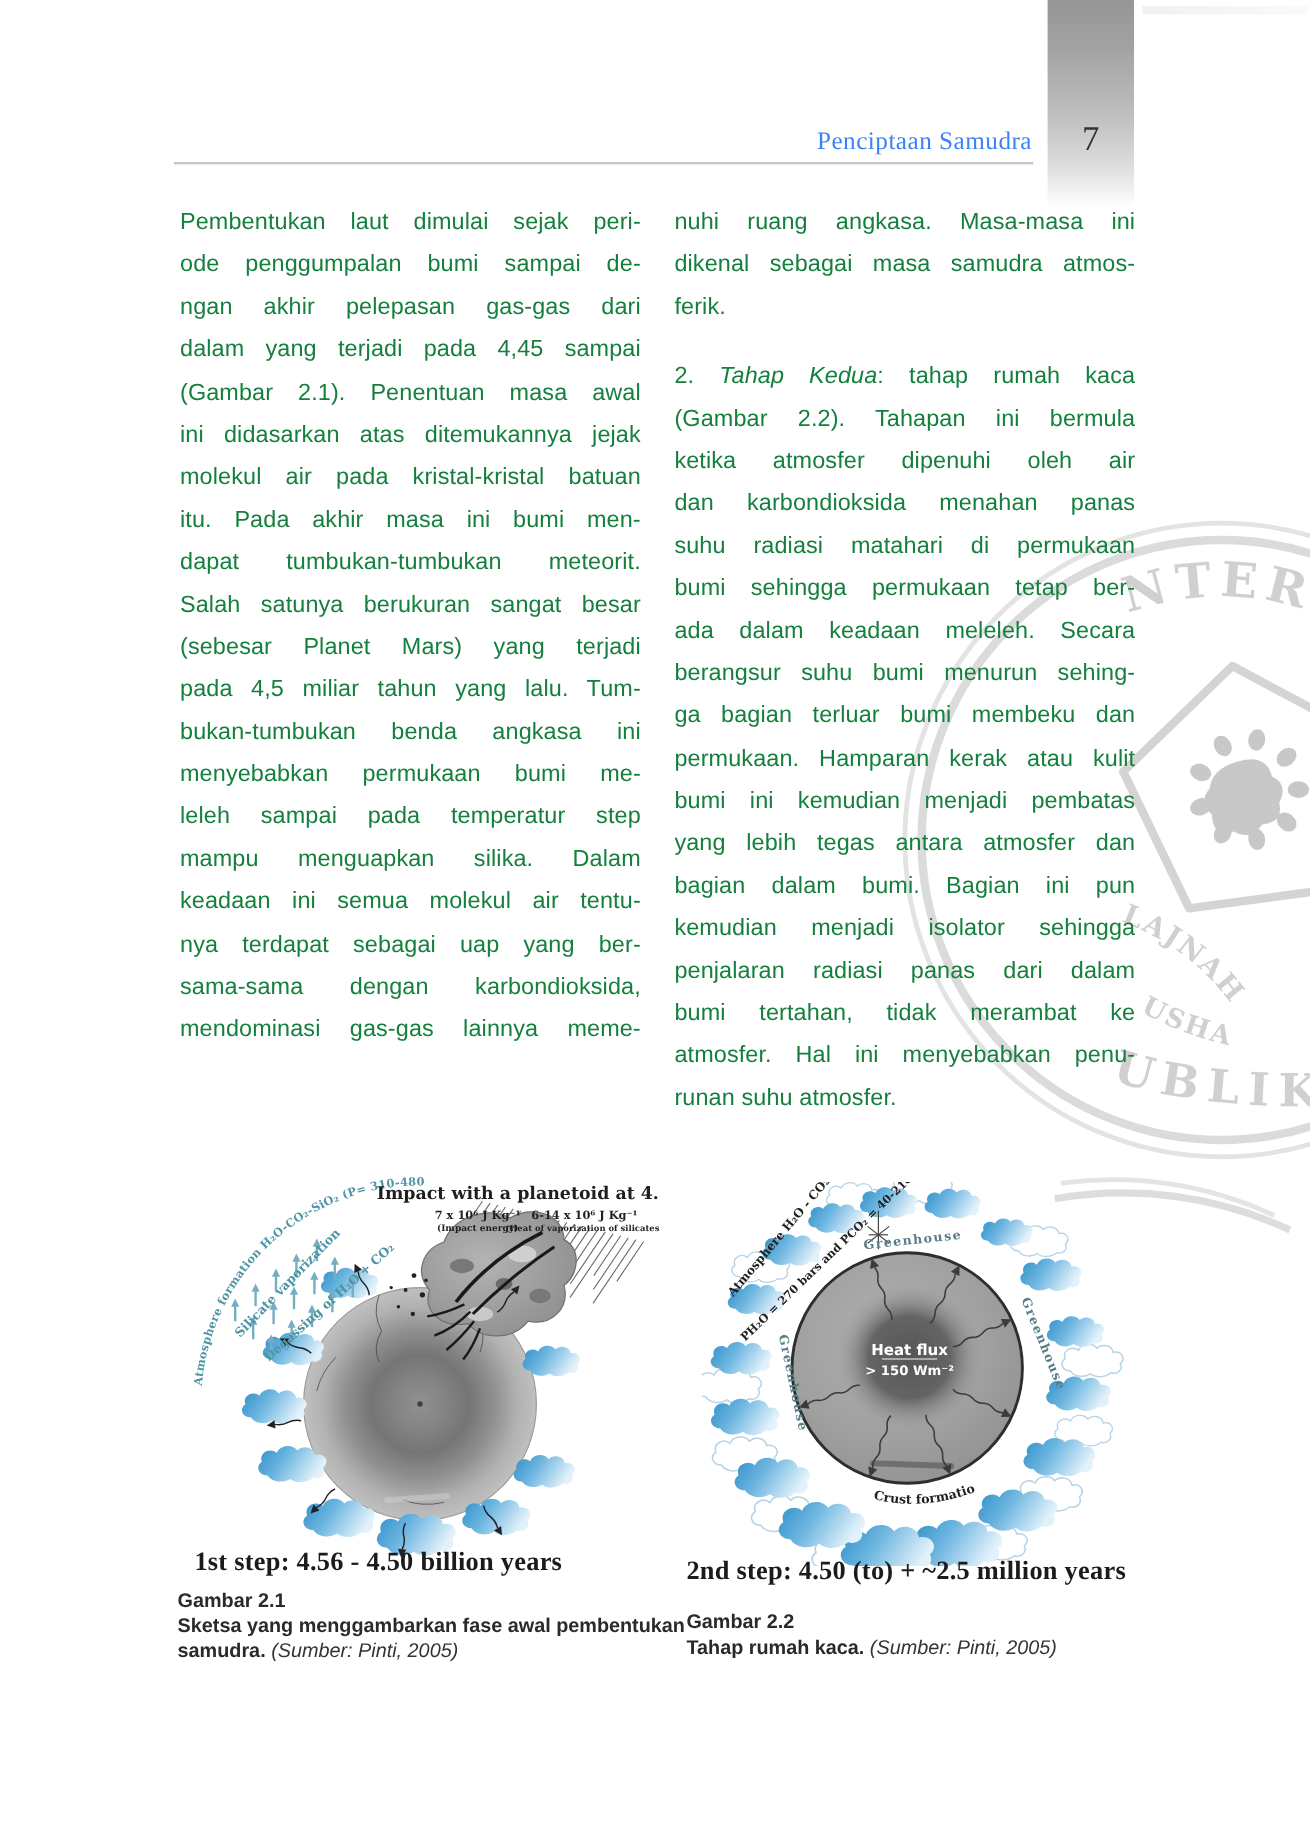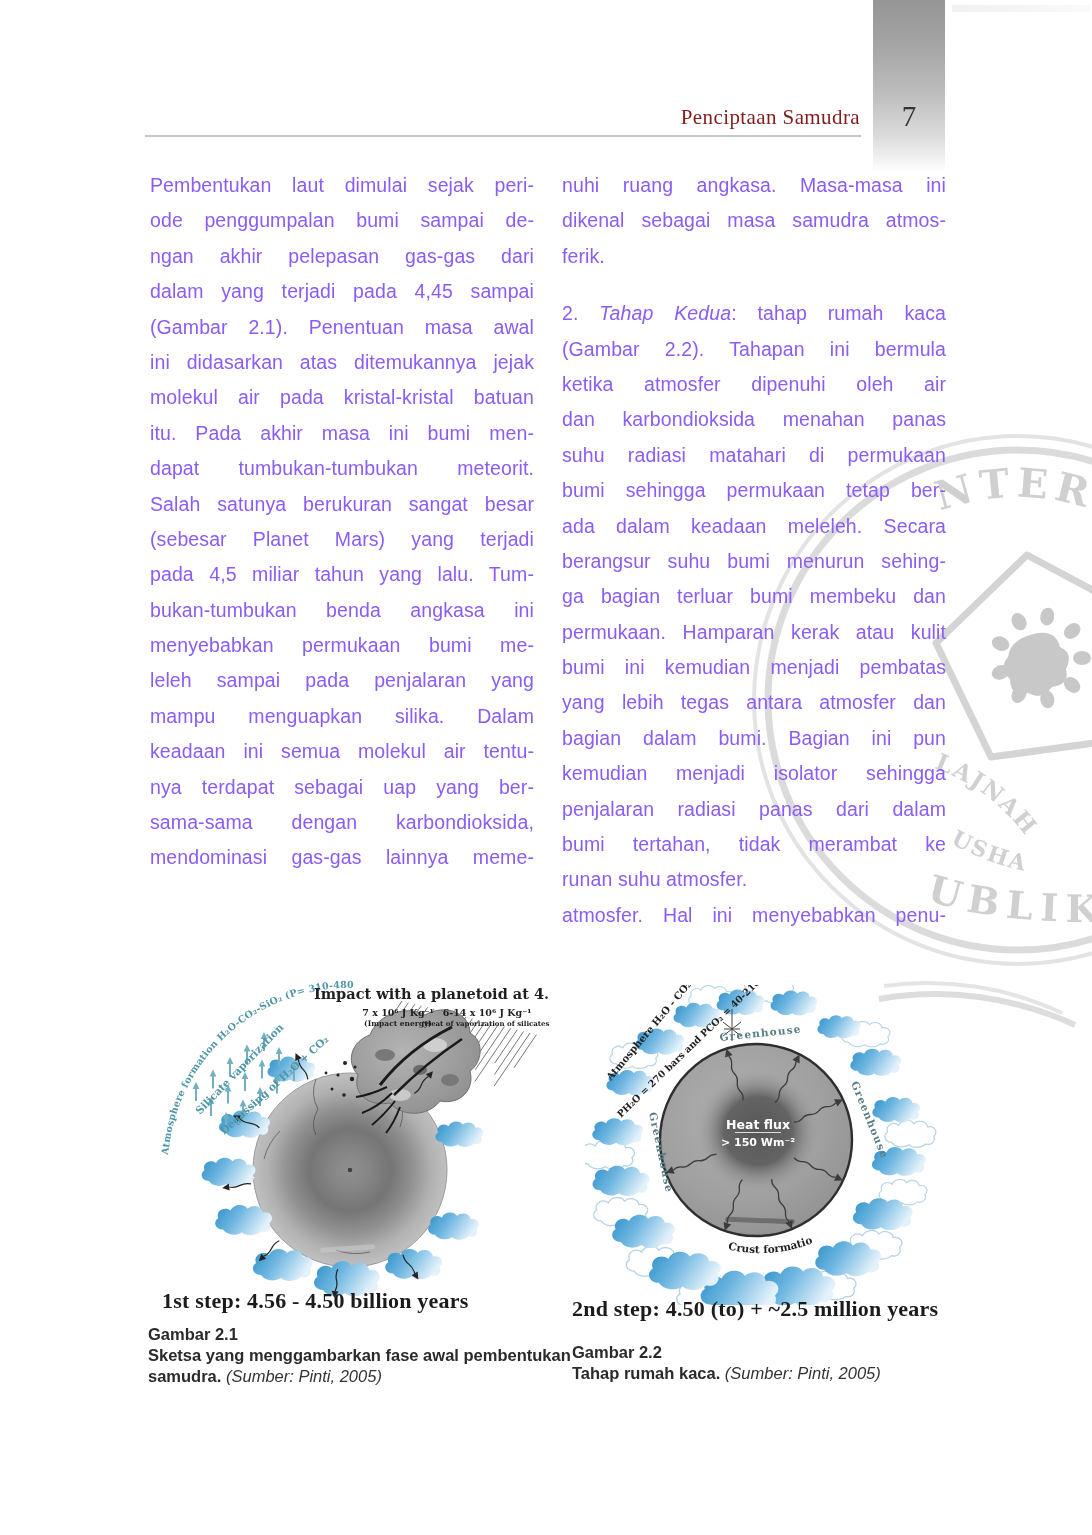--- a/index.html
+++ b/index.html
@@ -1,32 +1,32 @@
 <!DOCTYPE html>
 <html><head>
 <meta charset="utf-8">
 <style>
   html,body{margin:0;padding:0;background:#e8e8e8;}
   .page{position:relative;width:1092px;height:1535px;background:#ffffff;overflow:hidden;
         font-family:"Liberation Sans",sans-serif;}
   
   .htitle{position:absolute;top:105px;right:232px;font-family:"Liberation Serif",serif;
-          font-size:21px;color:#7f1d1d;letter-spacing:.4px;z-index:3;}
+          font-size:21px;color:#3b82f6;letter-spacing:.4px;z-index:3;}
   .hrule{position:absolute;top:135px;left:145px;width:716px;height:2px;background:#c6c6c6;z-index:3;}
   .tab{position:absolute;left:873px;top:0;width:72px;height:176px;text-align:center;z-index:3;
        background:linear-gradient(180deg,#969696 0%,#a2a2a2 22%,#bcbcbc 52%,#dcdcdc 78%,#ffffff 98%);}
   .tab span{display:inline-block;margin-top:100px;font-family:"Liberation Serif",serif;
             font-size:29px;color:#333;}
   .streak{position:absolute;left:952px;top:5px;width:138px;height:7px;opacity:.75;
           background:linear-gradient(90deg,#ececec,#f8f8f8);z-index:2;}
   
   .col{position:absolute;top:168px;width:384px;z-index:2;}
   .col-left{left:150px;}
   .col-right{left:562px;}
-  .line{height:35.4px;line-height:35.4px;font-size:19.5px;color:#8b5cf6;overflow:hidden;
+  .line{height:35.4px;line-height:35.4px;font-size:19.5px;color:#15803d;overflow:hidden;
         text-align:justify;text-align-last:justify;letter-spacing:.1px;}
   .line.flush{text-align-last:left;}
   .it{font-style:italic;}
   .space-before{margin-top:22px;}
   
   .step{position:absolute;font-family:"Liberation Serif",serif;font-weight:bold;
         font-size:22px;color:#1b1b1b;letter-spacing:.2px;z-index:2;}
   .cap{position:absolute;font-size:16.5px;font-weight:bold;color:#2a2a2a;line-height:21px;z-index:2;}
   .cap .src{font-weight:normal;font-style:italic;color:#333;}
   
@@ -98,21 +98,21 @@
         <div class="line"><span>(Gambar 2.1). Penentuan masa awal</span></div>
         <div class="line"><span>ini didasarkan atas ditemukannya jejak</span></div>
         <div class="line"><span>molekul air pada kristal-kristal batuan</span></div>
         <div class="line"><span>itu. Pada akhir masa ini bumi men-</span></div>
         <div class="line"><span>dapat tumbukan-tumbukan meteorit.</span></div>
         <div class="line"><span>Salah satunya berukuran sangat besar</span></div>
         <div class="line"><span>(sebesar Planet Mars) yang terjadi</span></div>
         <div class="line"><span>pada 4,5 miliar tahun yang lalu. Tum-</span></div>
         <div class="line"><span>bukan-tumbukan benda angkasa ini</span></div>
         <div class="line"><span>menyebabkan permukaan bumi me-</span></div>
-        <div class="line"><span>leleh sampai pada penjalaran yang</span></div>
+        <div class="line"><span>leleh sampai pada temperatur step</span></div>
         <div class="line"><span>mampu menguapkan silika. Dalam</span></div>
         <div class="line"><span>keadaan ini semua molekul air tentu-</span></div>
         <div class="line"><span>nya terdapat sebagai uap yang ber-</span></div>
         <div class="line"><span>sama-sama dengan karbondioksida,</span></div>
         <div class="line"><span>mendominasi gas-gas lainnya meme-</span></div>
       </div>
     </div>
   <div class="col col-right" id="col-right">
       <div class="para">
         <div class="line"><span>nuhi ruang angkasa. Masa-masa ini</span></div>
@@ -129,22 +129,22 @@
         <div class="line"><span>ada dalam keadaan meleleh. Secara</span></div>
         <div class="line"><span>berangsur suhu bumi menurun sehing-</span></div>
         <div class="line"><span>ga bagian terluar bumi membeku dan</span></div>
         <div class="line"><span>permukaan. Hamparan kerak atau kulit</span></div>
         <div class="line"><span>bumi ini kemudian menjadi pembatas</span></div>
         <div class="line"><span>yang lebih tegas antara atmosfer dan</span></div>
         <div class="line"><span>bagian dalam bumi. Bagian ini pun</span></div>
         <div class="line"><span>kemudian menjadi isolator sehingga</span></div>
         <div class="line"><span>penjalaran radiasi panas dari dalam</span></div>
         <div class="line"><span>bumi tertahan, tidak merambat ke</span></div>
+        <div class="line"><span>atmosfer. Hal ini menyebabkan penu-</span></div>
         <div class="line flush"><span>runan suhu atmosfer.</span></div>
-        <div class="line"><span>atmosfer. Hal ini menyebabkan penu-</span></div>
       </div>
     </div>
 
   <svg id="fig1" class="fig" style="left:140px;top:975px" width="410" height="325" viewBox="0 0 410 325">
     <defs>
       <linearGradient id="cgrad" x1="0" y1="0" x2="1" y2="0.35">
         <stop offset="0" stop-color="#2e8fc7"></stop>
           <stop offset="0.45" stop-color="#6cb5e0"></stop>
           <stop offset="1" stop-color="#e2f1fa"></stop>
       </linearGradient>

